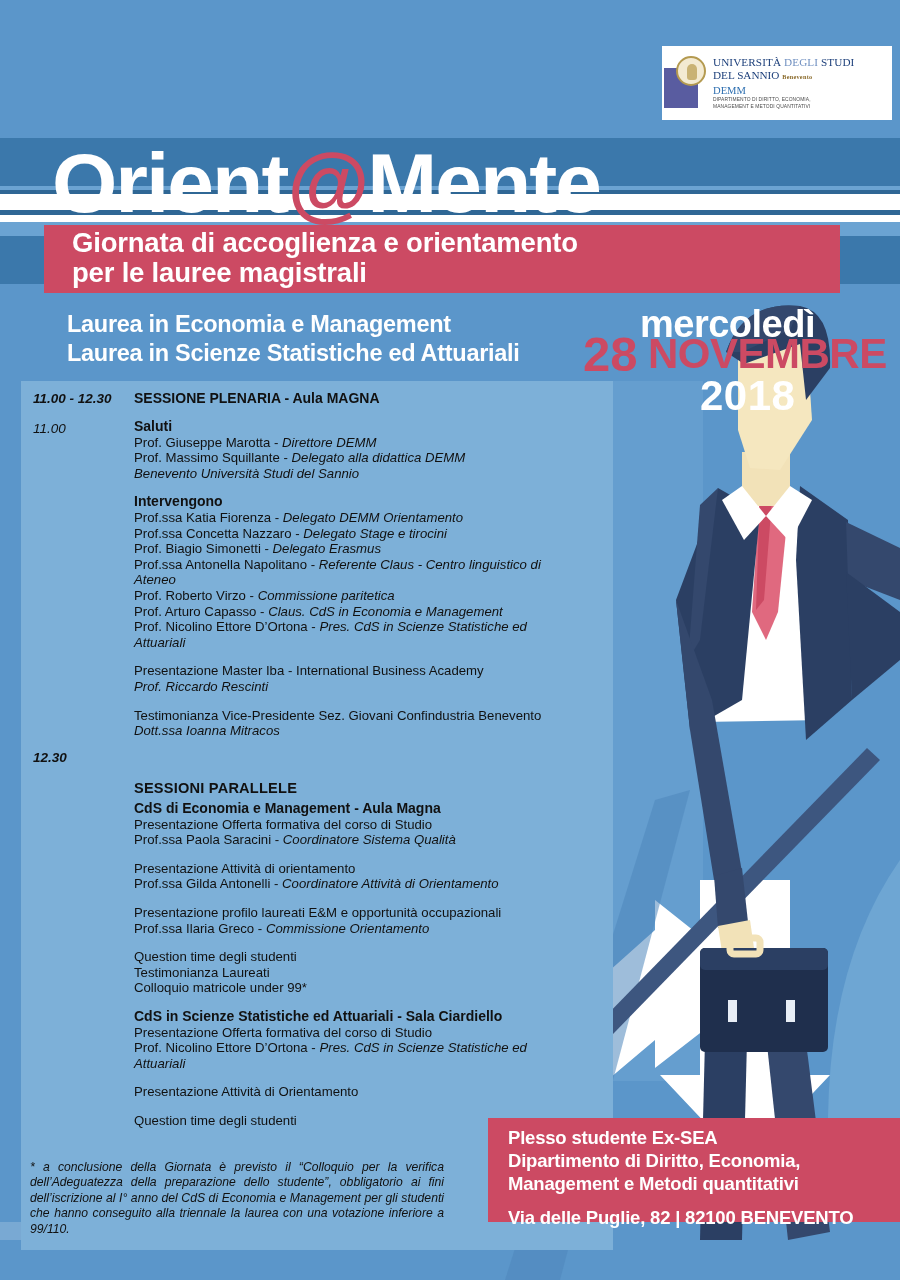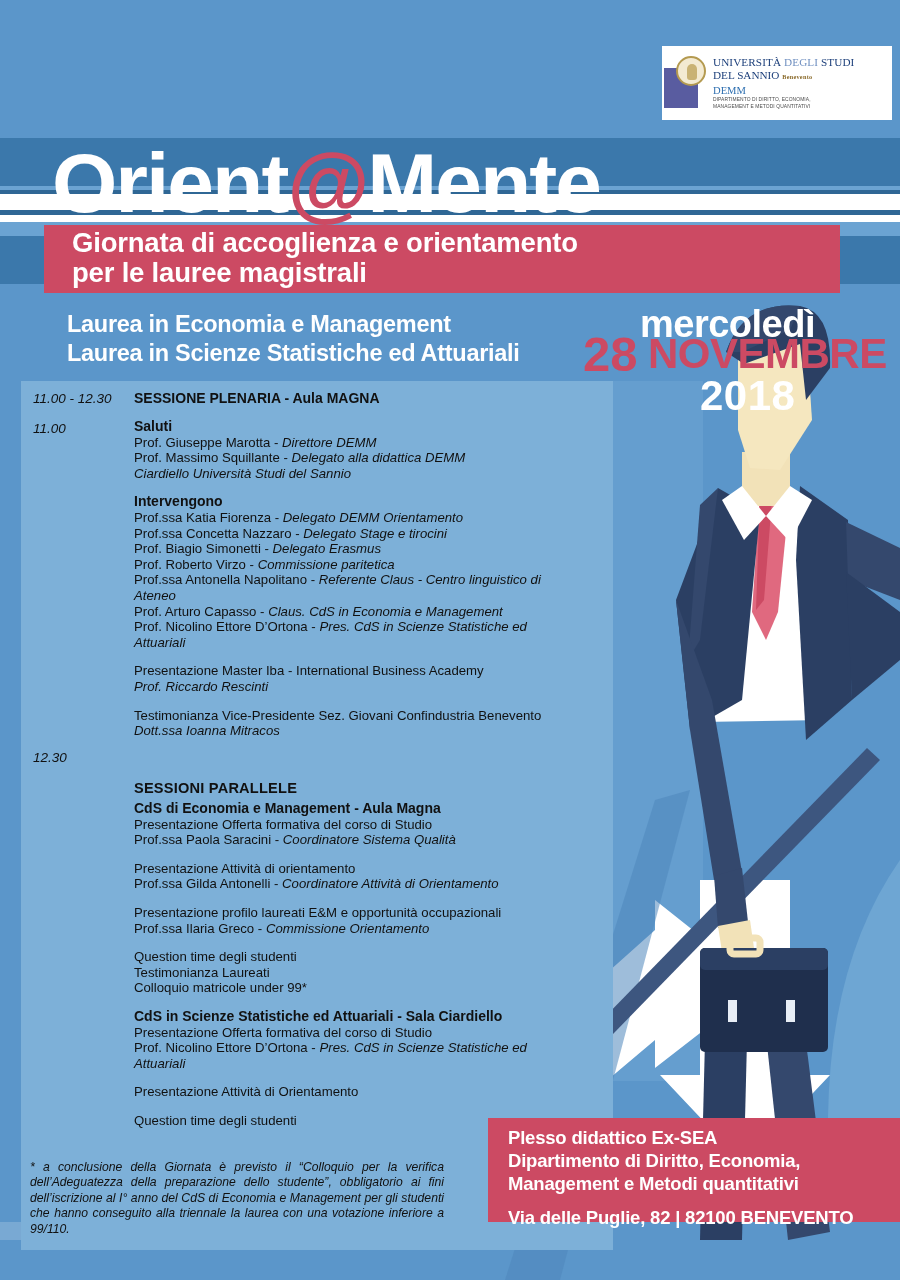--- a/index.html
+++ b/index.html
@@ -81,21 +81,21 @@
 
   
   .panel{
     position:absolute;left:21px;top:381px;width:592px;height:869px;
     background:#7db0d8;z-index:4;
   }
   .prog{
     position:absolute;left:21px;top:381px;width:592px;height:869px;
     z-index:5;color:#111111;
   }
-  .time{position:absolute;left:12px;font-style:italic;font-weight:normal;font-size:13.5px;white-space:nowrap;}
+  .time{position:absolute;left:12px;font-style:italic;font-weight:bold;font-size:13.5px;white-space:nowrap;}
   .time.nb{font-weight:normal;}
   .body{position:absolute;left:113px;width:430px;font-size:13.2px;line-height:15.6px;}
   .body i{font-style:italic;}
   .hd{font-weight:bold;font-size:14px;}
   .hdS{font-weight:bold;font-size:14.6px;letter-spacing:.2px;}
   .gap{height:13px;}
   .note{
     position:absolute;left:30px;top:1160px;width:414px;
     font-size:12.2px;line-height:15.4px;font-style:italic;color:#111;
     text-align:justify;z-index:5;
@@ -231,30 +231,30 @@
   <div class="prog">
     <div class="time" style="top:10px;">11.00 - 12.30</div>
     <div class="body hd" style="top:10px;">SESSIONE PLENARIA - Aula MAGNA</div>
 
     <div class="time nb" style="top:40px;">11.00</div>
     <div class="body" style="top:38px;">
       <div class="hd">Saluti</div>
       <div id="greetings-list">
           <div>Prof. Giuseppe Marotta - <i>Direttore DEMM</i></div>
           <div>Prof. Massimo Squillante - <i>Delegato alla didattica DEMM</i></div>
-          <div><i>Ciardiello Università Studi del Sannio</i></div>
+          <div><i>Benevento Università Studi del Sannio</i></div>
         </div>
       <div class="gap"></div>
       <div class="hd">Intervengono</div>
       <div id="speakers-list">
           <div>Prof.ssa Katia Fiorenza - <i>Delegato DEMM Orientamento</i></div>
           <div>Prof.ssa Concetta Nazzaro - <i>Delegato Stage e tirocini</i></div>
           <div>Prof. Biagio Simonetti - <i>Delegato Erasmus</i></div>
+          <div>Prof.ssa Antonella Napolitano - <i>Referente Claus - Centro linguistico di Ateneo</i></div>
           <div>Prof. Roberto Virzo - <i>Commissione paritetica</i></div>
-          <div>Prof.ssa Antonella Napolitano - <i>Referente Claus - Centro linguistico di Ateneo</i></div>
           <div>Prof. Arturo Capasso - <i>Claus. CdS in Economia e Management</i></div>
           <div>Prof. Nicolino Ettore D’Ortona - <i>Pres. CdS in Scienze Statistiche ed Attuariali</i></div>
         </div>
       <div class="gap"></div>
       <div>Presentazione Master Iba - International Business Academy</div>
       <div style="font-style:italic">Prof. Riccardo Rescinti</div>
       <div class="gap"></div>
       <div>Testimonianza Vice-Presidente Sez. Giovani Confindustria Benevento</div>
       <div style="font-style:italic">Dott.ssa Ioanna Mitracos</div>
     </div>
@@ -289,20 +289,20 @@
           <div>Question time degli studenti</div>
         </div>
     </div>
   </div>
 
   <div class="note">* a conclusione della Giornata è previsto il “Colloquio per la verifica dell’Adeguatezza della preparazione dello studente”, obbligatorio ai fini dell’iscrizione al I° anno del CdS di Economia e Management per gli studenti che hanno conseguito alla triennale la laurea con una votazione inferiore a 99/110.</div>
 
   <div class="botband"></div>
   <div class="addr"></div>
   <div class="addr-txt">
-    <div>Plesso didattico Ex-SEA</div>
+    <div>Plesso studente Ex-SEA</div>
     <div>Dipartimento di Diritto, Economia,</div>
     <div>Management e Metodi quantitativi</div>
     <span class="sp"></span>
     <div>Via delle Puglie, 82 | 82100 BENEVENTO</div>
   </div>
 
 </div>
 
 </body></html>

